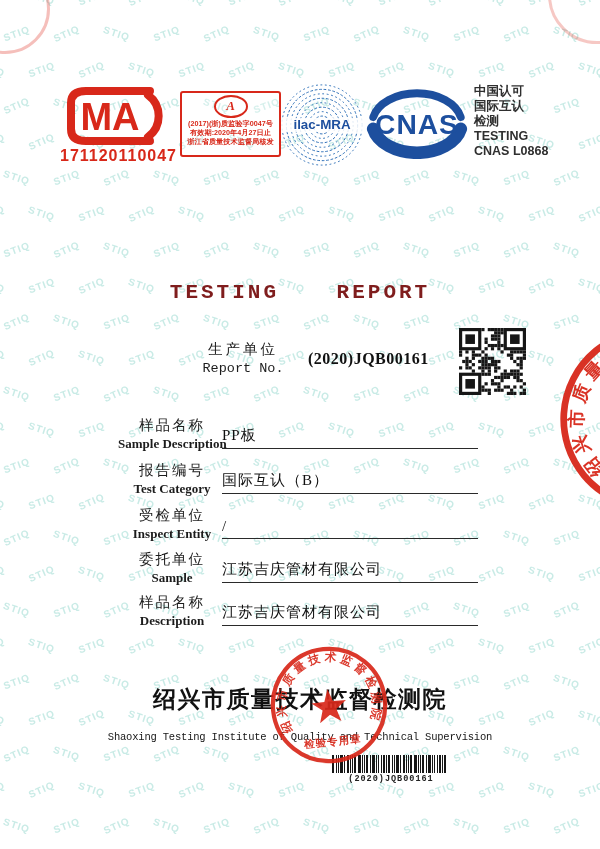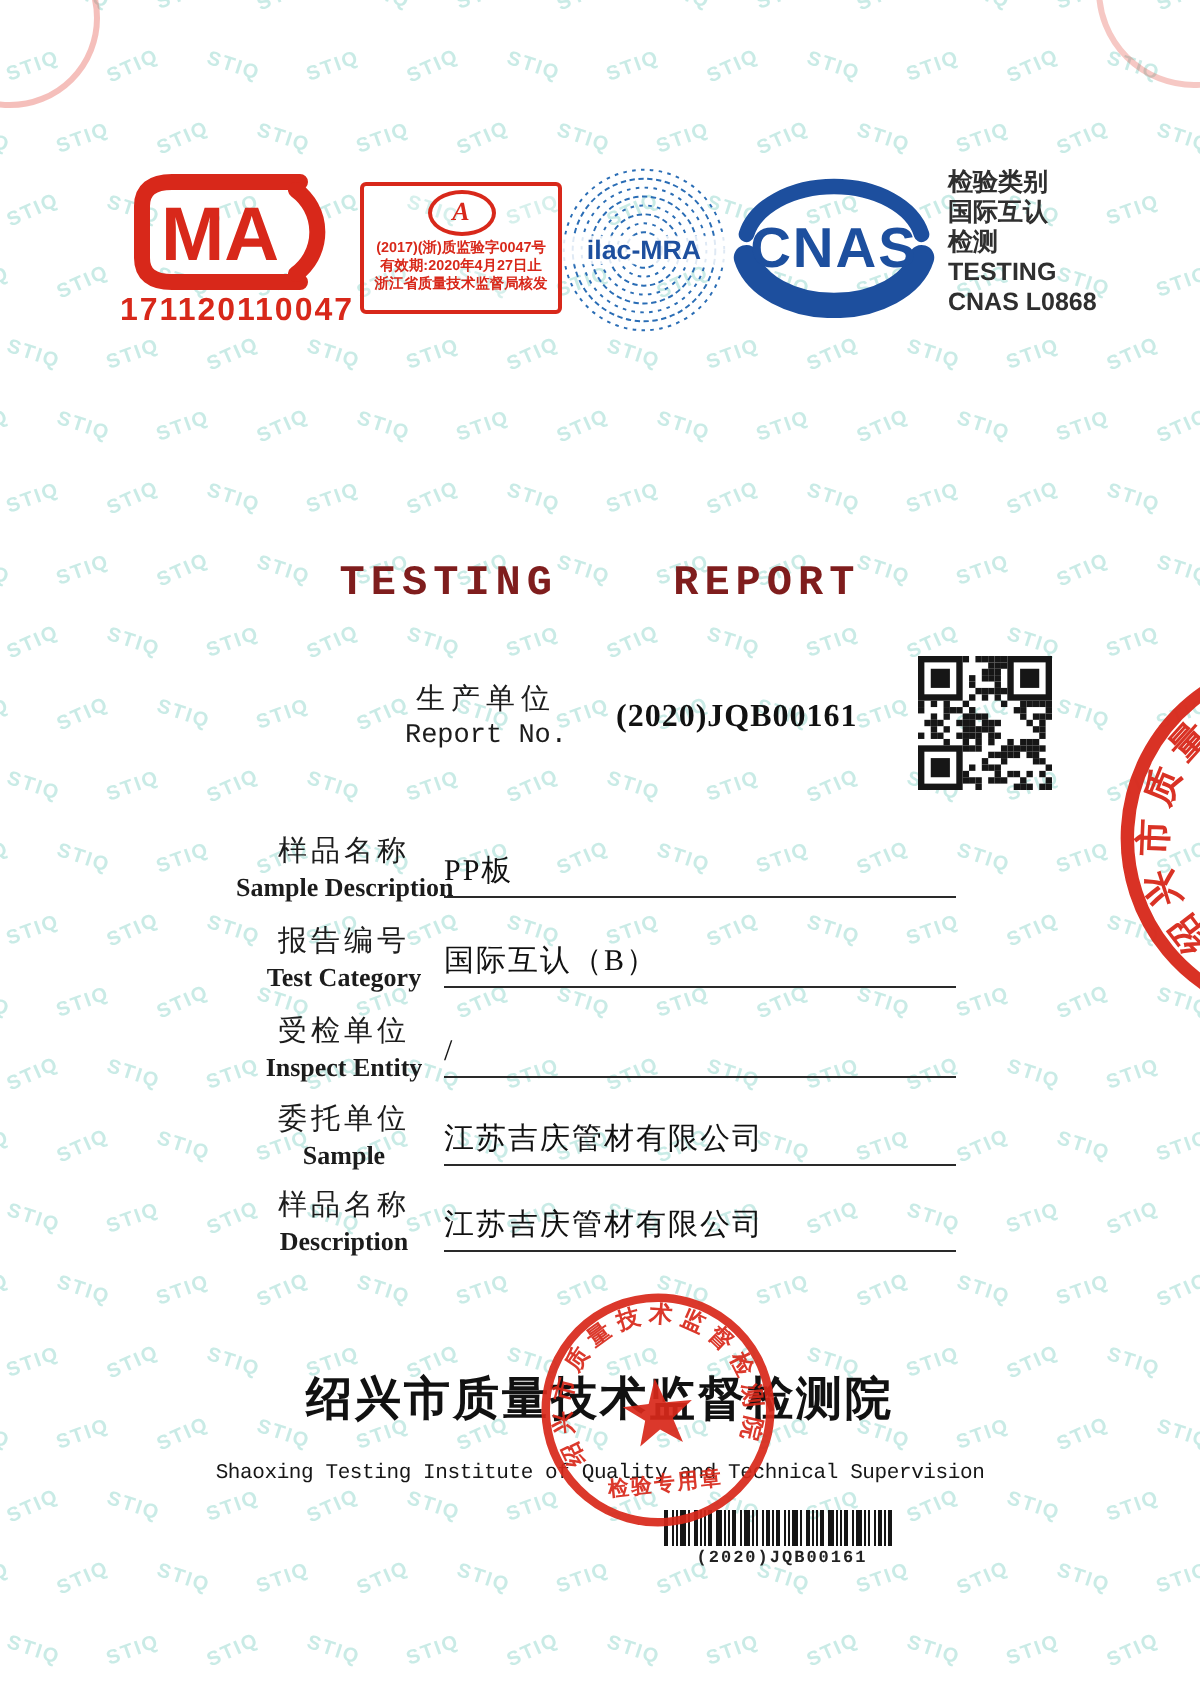--- a/index.html
+++ b/index.html
@@ -398,21 +398,21 @@
     <rect x="0" y="43" width="92" height="16" fill="#ffffff" opacity="0.85"></rect>
     <text x="46" y="56" text-anchor="middle" font-family="Liberation Sans,sans-serif" font-weight="bold" font-size="15" fill="#1d4f9e">ilac-MRA</text>
   </svg>
 
   <svg id="cnas-logo" class="layer" width="102" height="72" viewBox="0 0 100 74">
     <path d="M 5 31 A 46 31 0 0 1 95 31" fill="none" stroke="#1d4f9e" stroke-width="8" stroke-linecap="round"></path>
     <path d="M 5 43 A 46 31 0 0 0 95 43" fill="none" stroke="#1d4f9e" stroke-width="13" stroke-linecap="round"></path>
     <text x="50" y="48" text-anchor="middle" font-family="Liberation Sans,sans-serif" font-weight="bold" font-size="29" letter-spacing="1" fill="#1d4f9e">CNAS</text>
   </svg>
   <div id="cnas-text" class="layer">
-    <div>检验类别</div>
+    <div>中国认可</div>
     <div>国际互认</div>
     <div>检测</div>
     <div>TESTING</div>
     <div>CNAS L0868</div>
   </div>
 
   <div id="title-en" class="layer">TESTING REPORT</div>
 
   <div id="repno-label" class="layer">
     <div class="zh">生产单位</div>

